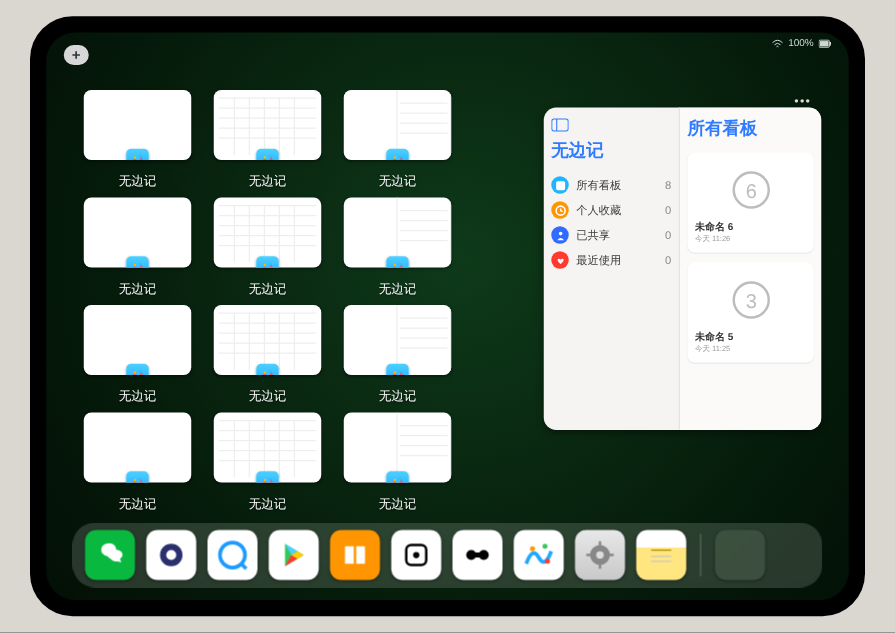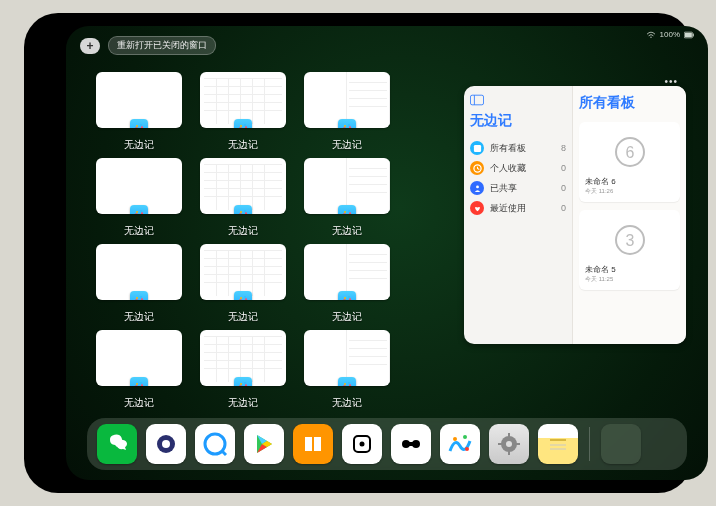--- a/index.html
+++ b/index.html
@@ -8,21 +8,21 @@
     width: 716px; height: 506px; background: #d9d7cf;
     display: flex; align-items: center; justify-content: center;
   }
   .ipad {
     width: 668px; height: 480px; background: #000;
     border-radius: 34px; padding: 13px; position: relative;
   }
   .screen {
     width: 100%; height: 100%;
     background: radial-gradient(circle at 52% 40%, #0e3a1a 0%, #0a2a12 35%, #051a0a 70%, #030f06 100%);
-    border-radius: 23px; position: relative; overflow: hidden; margin-left: 29px;
+    border-radius: 23px; position: relative; overflow: hidden;
   }
   
   .status { position: absolute; top: 4px; right: 14px; color: #cfd8cf; font-size: 8px; display:flex; gap:4px; align-items:center;}
   .status svg { width:10px; height:8px; }
   
   .topleft { position: absolute; top: 10px; left: 14px; display: flex; gap: 8px; align-items:center;}
   .plus-btn {
     width: 20px; height: 16px; background: #d7d7d7; border-radius: 8px;
     display:flex; align-items:center; justify-content:center; color:#333; font-size:12px; font-weight:600;
   }
@@ -94,21 +94,21 @@
   .srow .cnt { margin-left:auto; color:#8a8a8a;}
   .srow .ic { width:14px; height:14px; border-radius:7px; display:flex; align-items:center; justify-content:center;}
   .srow .ic svg{ width:9px; height:9px; fill:#fff;}
   .ic.blue{ background:#20b6ff;} .ic.orange{ background:#ff9500;} .ic.dblue{ background:#2f6bff;} .ic.red{ background:#ff3b30;}
   .card {
     background:#fff; border-radius:6px; padding:6px; margin-bottom:8px;
     box-shadow:0 1px 1px rgba(0,0,0,0.06);
   }
   .card .sk { width:100%; height:48px; display:flex; align-items:center; justify-content:center;}
   .card .sk svg{ width:40px; height:40px; stroke:#bdbdbd; fill:none; stroke-width:2;}
-  .card .ct { font-size:8px; color:#333; font-weight:400;}
+  .card .ct { font-size:8px; color:#333; font-weight:700;}
   .card .cs { font-size:6px; color:#999;}
   .dots { position:absolute; top:50px; right:30px; color:#d9d9d9; font-size:10px; letter-spacing:1px;}
   
   .dock {
     position:absolute; bottom:10px; left:50%; transform:translateX(-50%);
     width:600px; height:52px; background:rgba(140,155,140,0.28);
     border-radius:18px; backdrop-filter: blur(2px);
     display:flex; align-items:center; padding:0 10px; gap:9px;
   }
   .dock .sep { width:1px; height:34px; background:rgba(255,255,255,0.22); margin:0 2px;}
@@ -147,21 +147,20 @@
         <span>100%</span>
         <svg viewBox="0 0 14 8">
             <rect x="0" y="0" width="12" height="8" rx="1.5" fill="none" stroke="#cfd8cf"></rect>
             <rect x="1" y="1" width="10" height="6" fill="#cfd8cf"></rect>
             <rect x="12.5" y="2" width="1.2" height="4" fill="#cfd8cf"></rect>
           </svg>
       </div>
 
       <div class="topleft">
         <div class="plus-btn">+</div>
-        <div class="reopen-pill">重新打开已关闭的窗口</div>
       </div>
 
       <div class="grid" id="grid">
           <div class="win">
             <div class="thumb blank">
               <div class="appicon">
                 <svg viewBox="0 0 12 12">
                   <path d="M1 9 Q3 4 5 7 T9 5 L11 9" stroke="#ff4d6d" fill="none" stroke-width="1.4"></path>
                   <circle cx="4" cy="4" r="1" fill="#ffb400"></circle>
                   <circle cx="8" cy="3" r="1" fill="#2fbfff"></circle>

